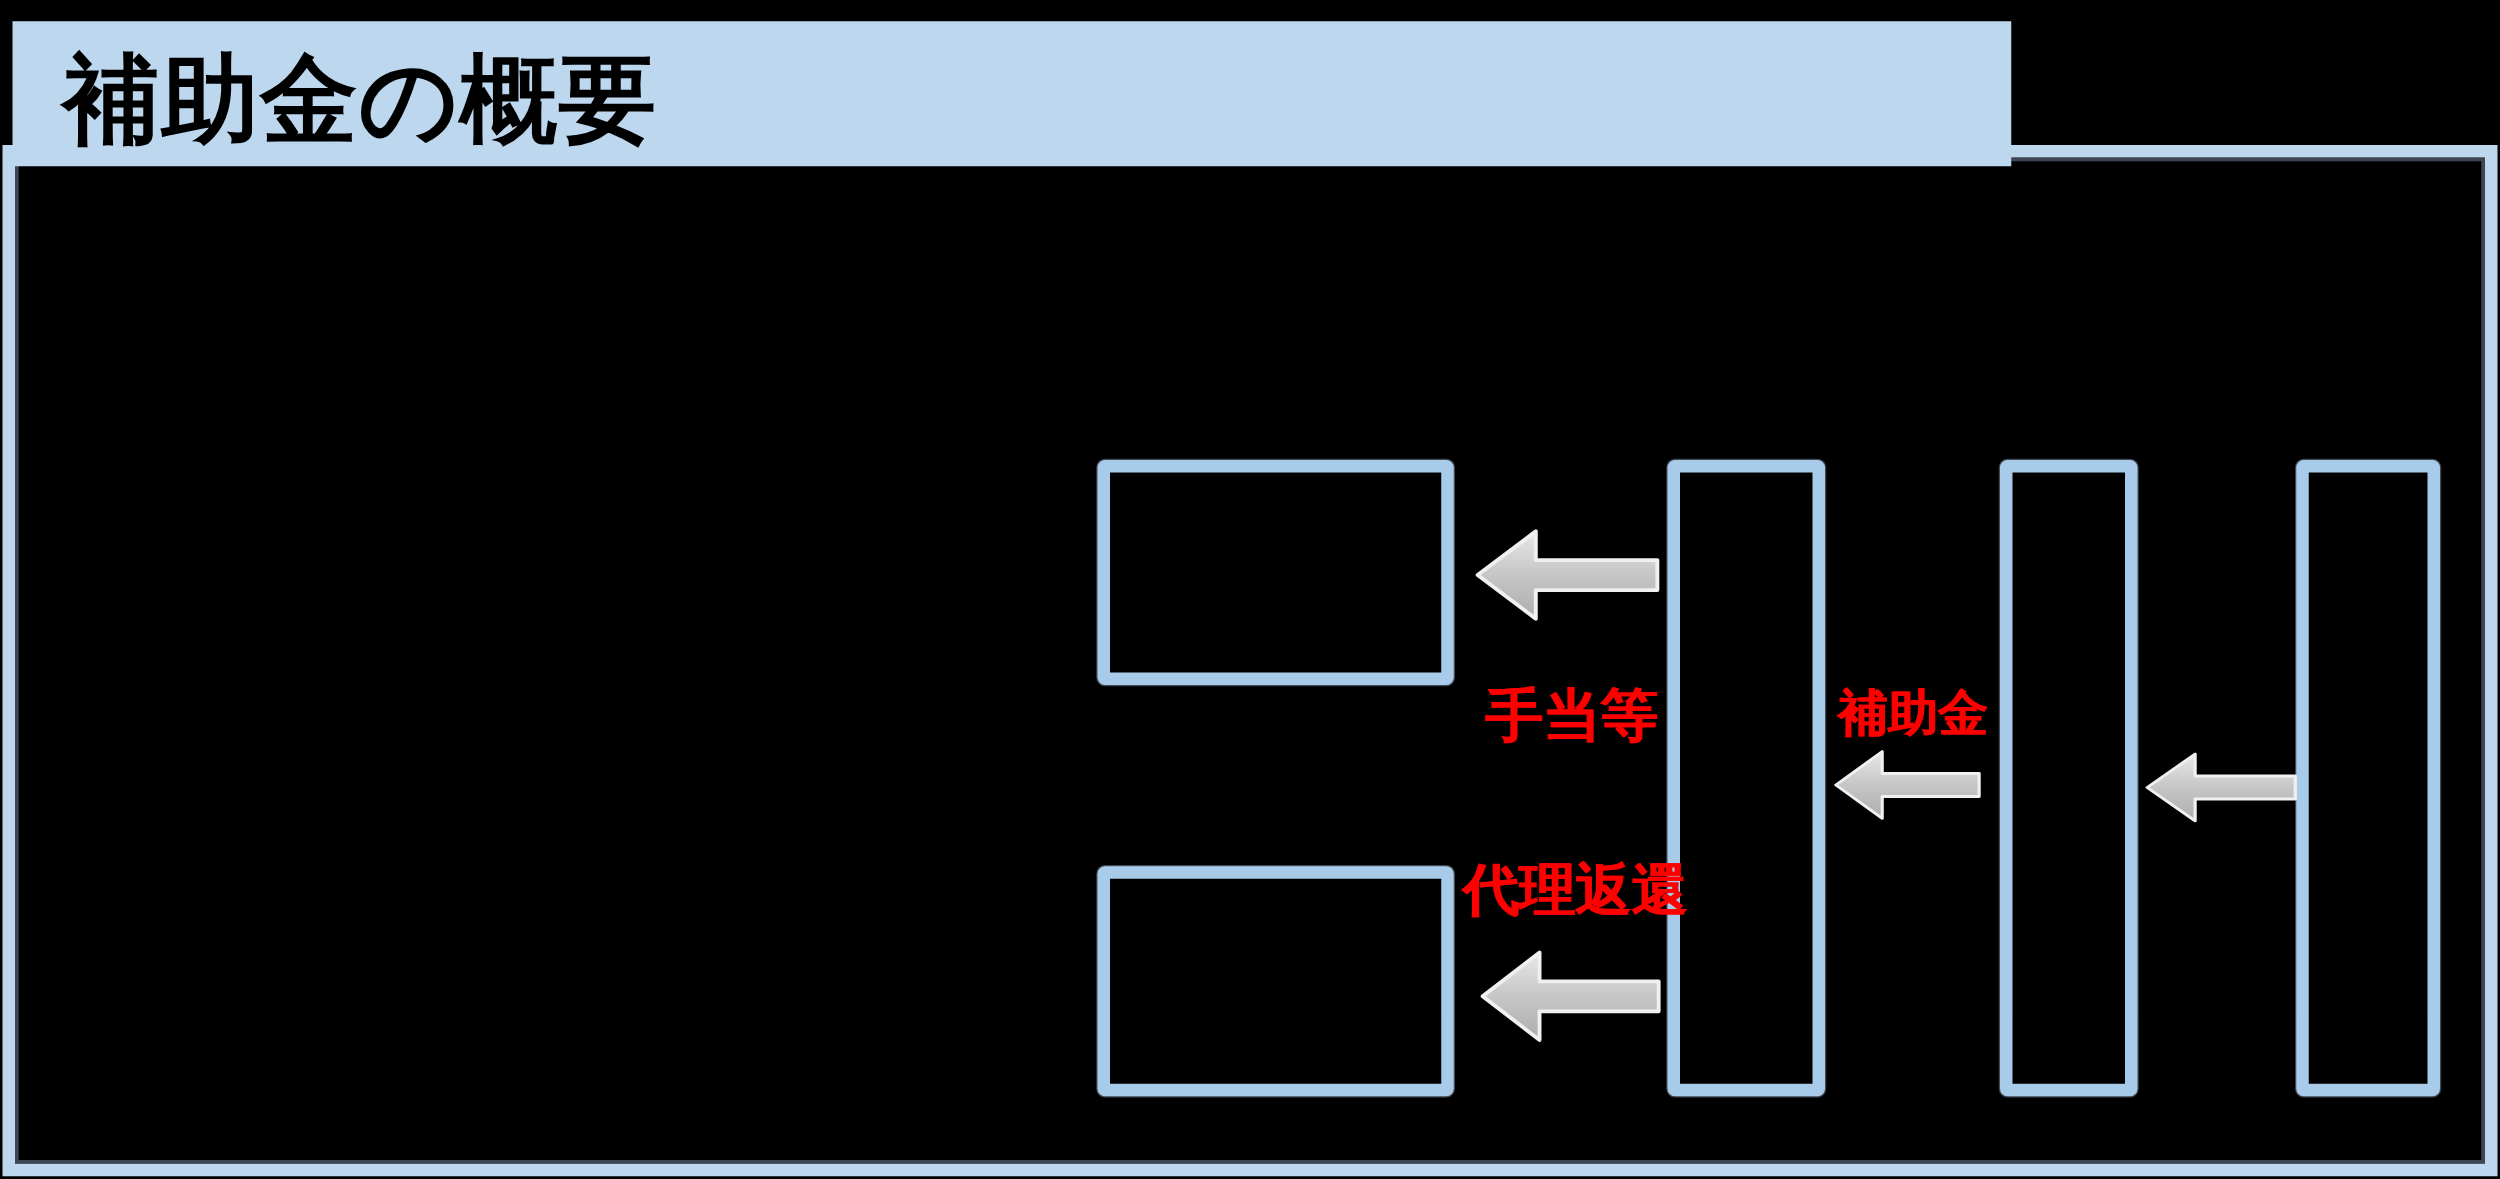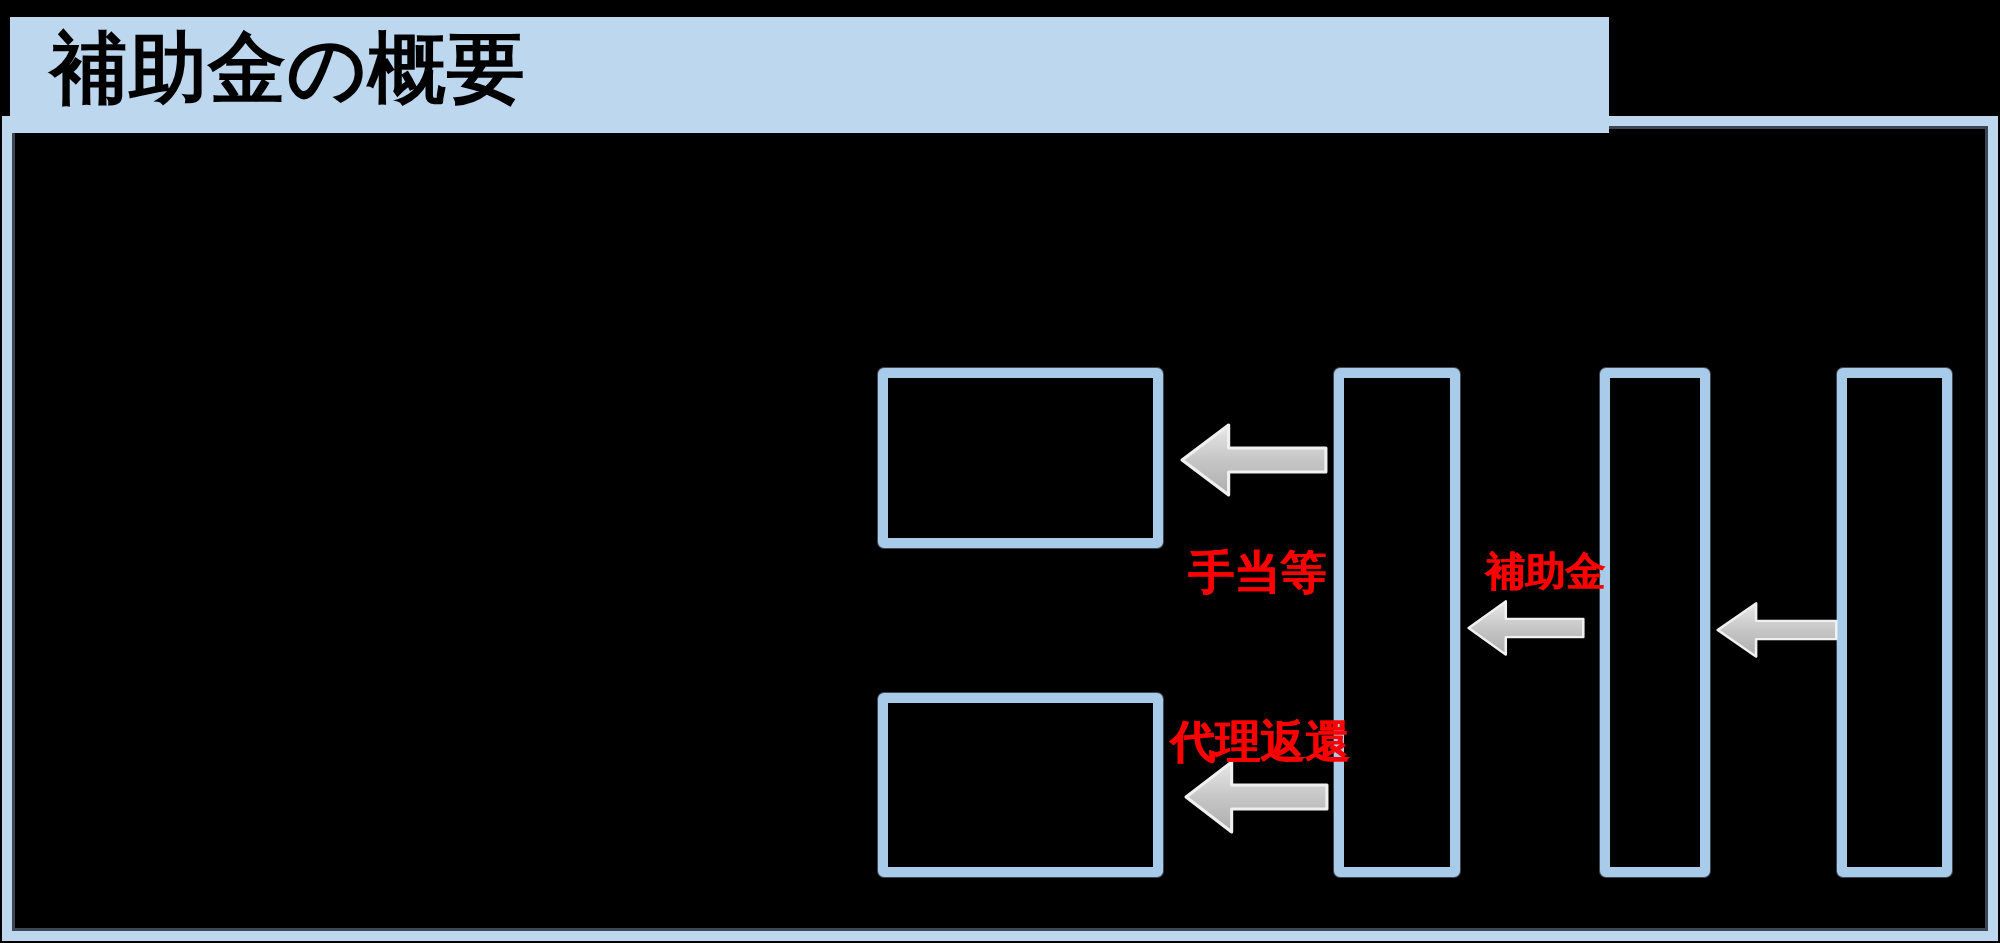--- a/index.html
+++ b/index.html
@@ -21,21 +21,21 @@
     background: #000;
   }
 
   
   .header-bar {
     position: absolute;
     left: 10px; top: 17px;
     width: 1599px; height: 116px;
     background: #BDD7EE;
     display: flex;
-    align-items: flex-start;
+    align-items: flex-end;
     z-index: 5;
   }
   .header-bar .title {
     padding-left: 40px;
     font-size: 78px;
     font-weight: bold;
     color: #000;
     letter-spacing: 1px;
     white-space: nowrap;
   }
@@ -67,22 +67,22 @@
   .flow-label {
     position: absolute;
     color: #FE0000;
     font-weight: bold;
     line-height: 1;
     white-space: nowrap;
     z-index: 4;
     text-shadow: 1px 0 0 #FE0000; 
   }
   .label-teate  { left: 1188px; top: 501px; font-size: 46px; margin-top: 48px; }
-  .label-hojo   { left: 1470px; top: 551px; font-size: 40px; margin-left: 15px; }
-  .label-dairi  { left: 1170px; top: 719px; font-size: 45px; }
+  .label-hojo   { left: 1470px; top: 551px; font-size: 40px; }
+  .label-dairi  { left: 1170px; top: 689px; font-size: 45px; }
 </style>
 </head>
 <body>
 
 <div class="frame"></div>
 
 <div class="header-bar">
   <div class="title">補助金の概要</div>
 </div>
 

